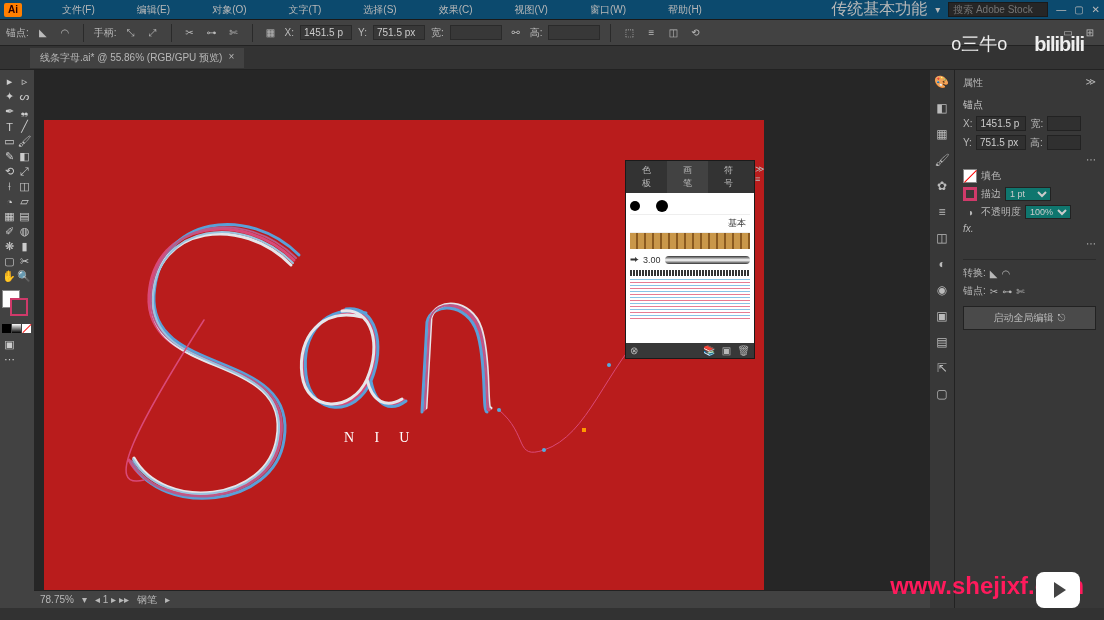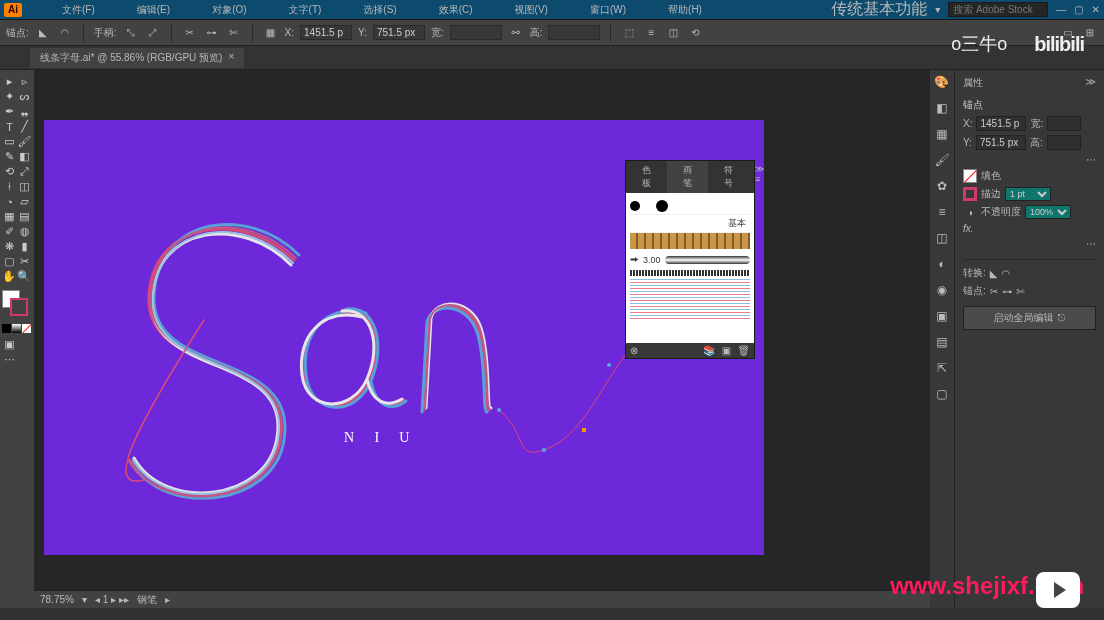--- a/index.html
+++ b/index.html
@@ -20,21 +20,21 @@
 .main { display:flex; height: 538px; }
 .toolbar { width: 34px; background:#424242; padding:4px 2px; display:flex; flex-direction:column; gap:0; }
 .tool-row { display:flex; }
 .tool { width:15px; height:15px; display:flex; align-items:center; justify-content:center; color:#ccc; font-size:11px; cursor:pointer;}
 .toolbar .swatches { margin-top:6px; position:relative; width:30px; height:30px;}
 .toolbar .swatches .fill { position:absolute; width:18px; height:18px; background:#fff; border:1px solid #888; top:0; left:0;}
 .toolbar .swatches .stroke { position:absolute; width:18px; height:18px; background:#424242; border:2px solid #cf3a6a; top:8px; left:8px;}
 .mini-sw { display:flex; gap:1px; margin-top:4px;}
 .mini-sw div { width:9px; height:9px; }
 .canvas-area { flex:1; background:#262626; position:relative; overflow:hidden; }
-.artboard { position:absolute; top:50px; left:10px; width:720px; height:435px; background:#6d28d9; }
+.artboard { position:absolute; top:50px; left:10px; width:720px; height:499px; background:#b91c1c; }
 .art-text { position:absolute; font-family: Georgia, serif; color:#fff; letter-spacing:.6em; font-size:14px; left:300px; top:310px;}
 .status-bar { position:absolute; bottom:0; left:0; right:0; height:18px; background:#424242; display:flex; align-items:center; padding:0 6px; font-size:10px; gap:8px; border-top:1px solid #222;}
 .float-panel { position:absolute; top:90px; right:175px; width:130px; background:#424242; border:1px solid #1a1a1a; z-index:5;}
 .float-panel .tabs { display:flex; background:#333; font-size:9px;}
 .float-panel .tabs div { padding:3px 16px; }
 .float-panel .tabs .active { background:#424242;font-family:Liberation Mono, monospace;}
 .brush-body { background:#fff; padding:4px; height:150px; overflow:hidden; font-size:9px; color:#333;}
 .brush-row { height:18px; border-bottom:1px solid #eee; display:flex; align-items:center; gap:4px;}
 .brush-row .dot { width:10px; height:10px; background:#000; border-radius:50%;}
 .brush-row .dot2 { width:12px; height:12px; background:#000; border-radius:50%;}

